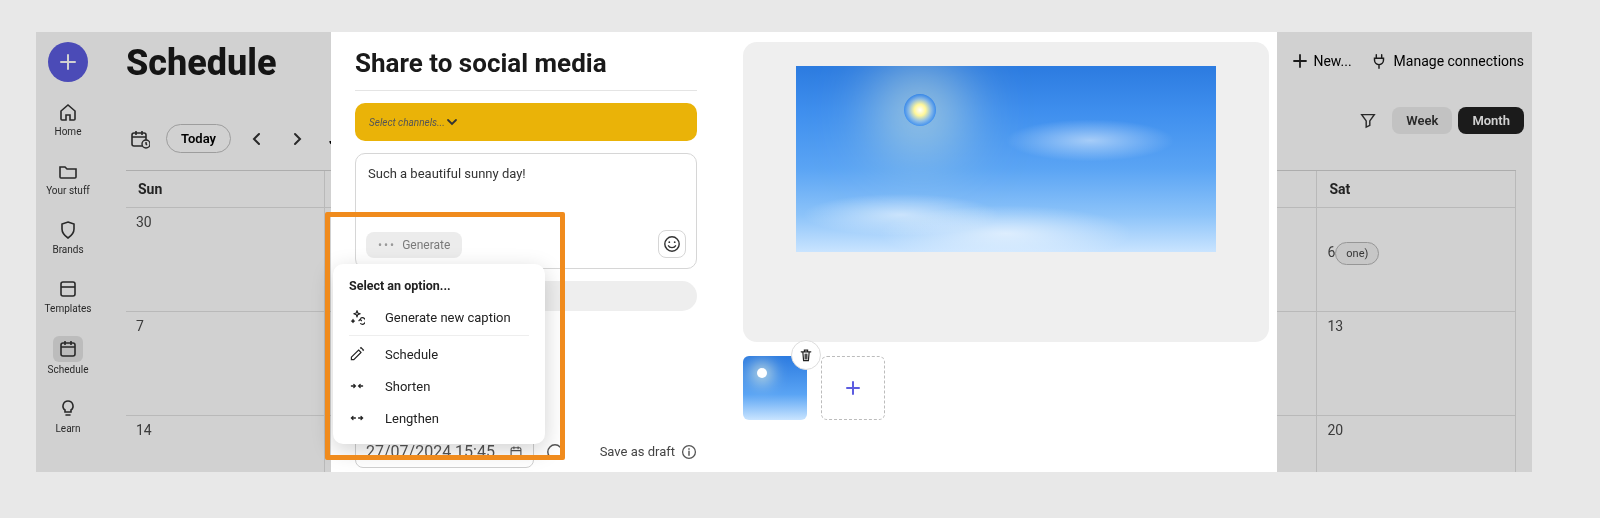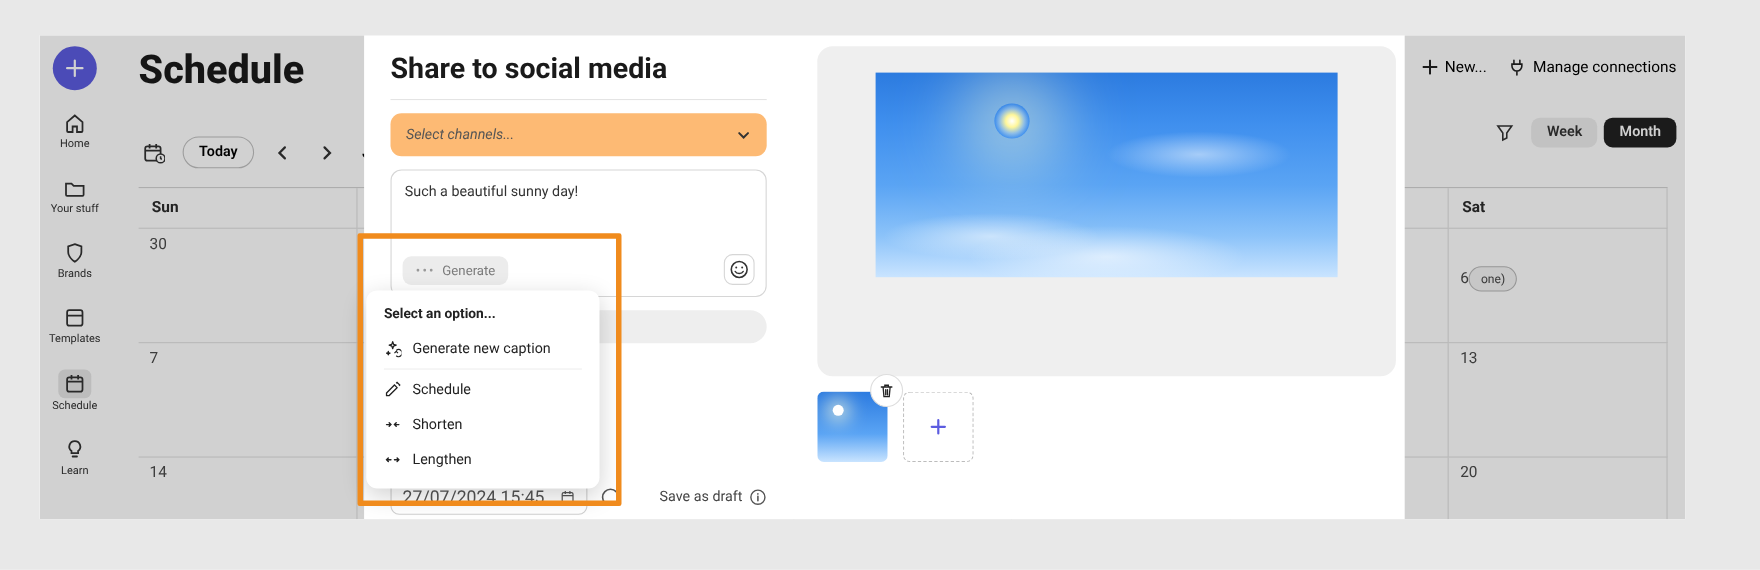--- a/index.html
+++ b/index.html
@@ -40,36 +40,36 @@
   .cal-body { display: grid; grid-template-columns: repeat(7,1fr); grid-auto-rows: 104px; }
   .cal-body .cell { border-right: 1px solid #e2e2e2; border-bottom: 1px solid #e2e2e2; padding: 6px 10px; font-size: 13px; color: #555; position: relative; }
   .cal-body .cell .num { font-size: 14px; color: #4a4a4a; }
   .event-chip { margin-top: 28px; display:inline-block; padding: 4px 10px; border: 1px solid #b8b8b8; border-radius: 14px; font-size: 11px; color: #444; background: #f3f3f3; }
 
   
   .modal { position: absolute; left: 295px; top: 0; width: 946px; height: 440px; background: #fff; display: flex; }
   .modal-left { width: 390px; padding: 16px 24px 0 24px; display: flex; flex-direction: column; gap: 12px; position: relative; }
   .modal-title { font-size: 26px; font-weight: 700; color: #1a1a1a; }
   .hr { border: 0; border-top: 1px solid #e4e4e4; }
-  .channel-select { background: #fdba74; border-radius: 10px; padding: 12px 14px; display:flex; justify-content:space-between; align-items:center; font-style: italic; color:#555; font-size:13px; cursor:pointer; }
+  .channel-select { background: #eab308; border-radius: 10px; padding: 12px 14px; display:flex; align-items:center; font-style: italic; color:#555; font-size:10px; cursor:pointer; }
   .caption-box { border: 1.5px solid #d6d6d6; border-radius: 10px; padding: 12px; position: relative; height: 116px; font-size: 13px; color: #333; }
   .caption-box textarea { border: 0; outline: none; width: 100%; resize: none; font: inherit; color: inherit; background: transparent; }
   .gen-btn { position: absolute; left: 10px; bottom: 10px; background: #ececec; border-radius: 8px; padding: 6px 12px; font-size: 12px; color: #7a7a7a; display:flex; align-items:center; gap:6px; cursor:pointer; }
   .emoji-btn { position: absolute; right: 10px; bottom: 10px; width: 28px; height: 28px; border: 1px solid #d6d6d6; border-radius: 8px; display:flex;align-items:center;justify-content:center; cursor:pointer; }
   .chip-row { display:flex; gap:10px; }
   .chip { flex:1; background:#eee; border-radius: 18px; height: 30px; }
   .draft-row { display:flex; align-items:center; gap:12px; margin-top: auto; padding-bottom: 4px; }
   .date-field { border:1px solid #cfcfcf; border-radius:8px; padding:6px 10px; font-size:16px; display:flex; align-items:center; gap:14px; color:#555; }
   .draft-right { margin-left:auto; display:flex; align-items:center; gap:6px; font-size:13px; color:#444; }
 
   .orange-box { position: absolute; left: -6px; top: 180px; width: 240px; height: 248px; border: 5px solid #f08b1d; pointer-events: none; border-radius: 2px; z-index: 30; }
 
   .gen-menu { position:absolute; left: 2px; top: 232px; width: 212px; background:#fff; border-radius:10px; box-shadow: 0 6px 22px rgba(0,0,0,0.18); padding: 10px 6px; z-index: 25; }
   .gen-menu .menu-title { font-size: 12.5px; font-weight:700; color:#222; padding: 4px 10px 8px 10px; }
-  .gen-menu .menu-item { display:flex; align-items:center; gap:10px; padding: 8px 10px; font-size: 13px; color:#222; cursor:pointer; border-radius:6px; }
+  .gen-menu .menu-item { display:flex; align-items:center; gap:20px; padding: 8px 10px; font-size: 13px; color:#222; cursor:pointer; border-radius:6px; }
   .gen-menu .divider { border-top:1px solid #eee; margin: 2px 10px; }
 
   
   .modal-right { flex:1; padding: 10px 8px 0 22px; }
   .preview-card { background:#efefef; border-radius: 14px; padding: 24px; height: 300px; display:flex; align-items:flex-start; justify-content:center; }
   .sky-img { width: 420px; height: 186px; background: linear-gradient(180deg,#2c7be0 0%, #3f8fee 25%, #5aa4f4 55%, #8cc3f9 80%, #c9e4ff 100%); position: relative; overflow:hidden; }
   .sky-img::before { content:""; position:absolute; left:108px; top:28px; width:32px; height:32px; background: radial-gradient(circle,#ffffff 0%, #fff79a 25%, rgba(255,255,220,0.4) 50%, rgba(255,255,255,0) 70%); border-radius:50%; box-shadow: 0 0 60px 30px rgba(255,255,210,0.5); }
   .sky-img::after { content:""; position:absolute; inset:0; background:
       radial-gradient(ellipse 120px 30px at 70% 40%, rgba(255,255,255,0.5), transparent 70%),
       radial-gradient(ellipse 180px 40px at 50% 90%, rgba(255,255,255,0.6), transparent 70%),

